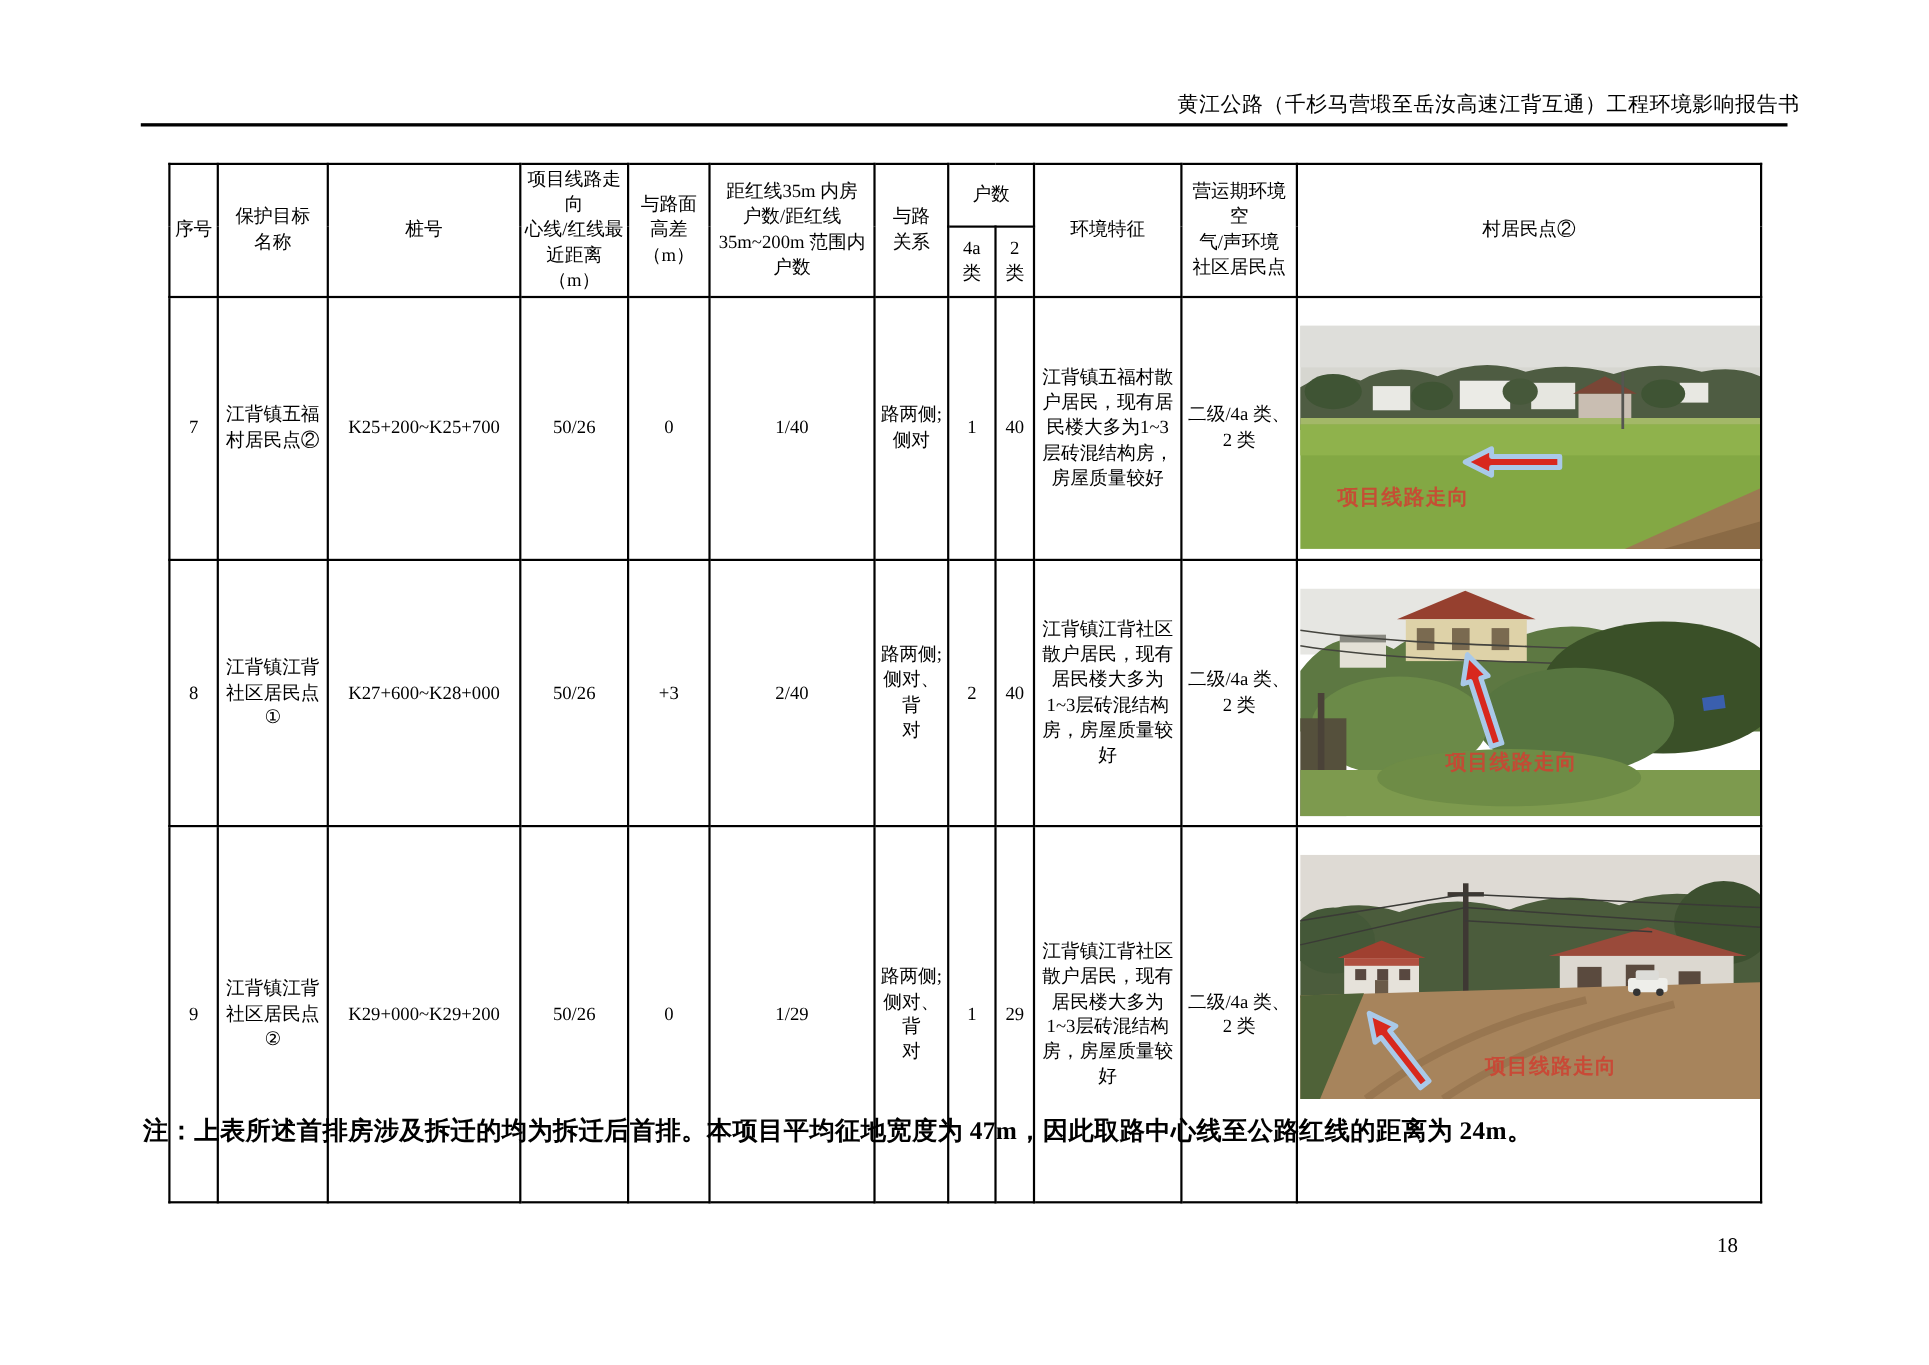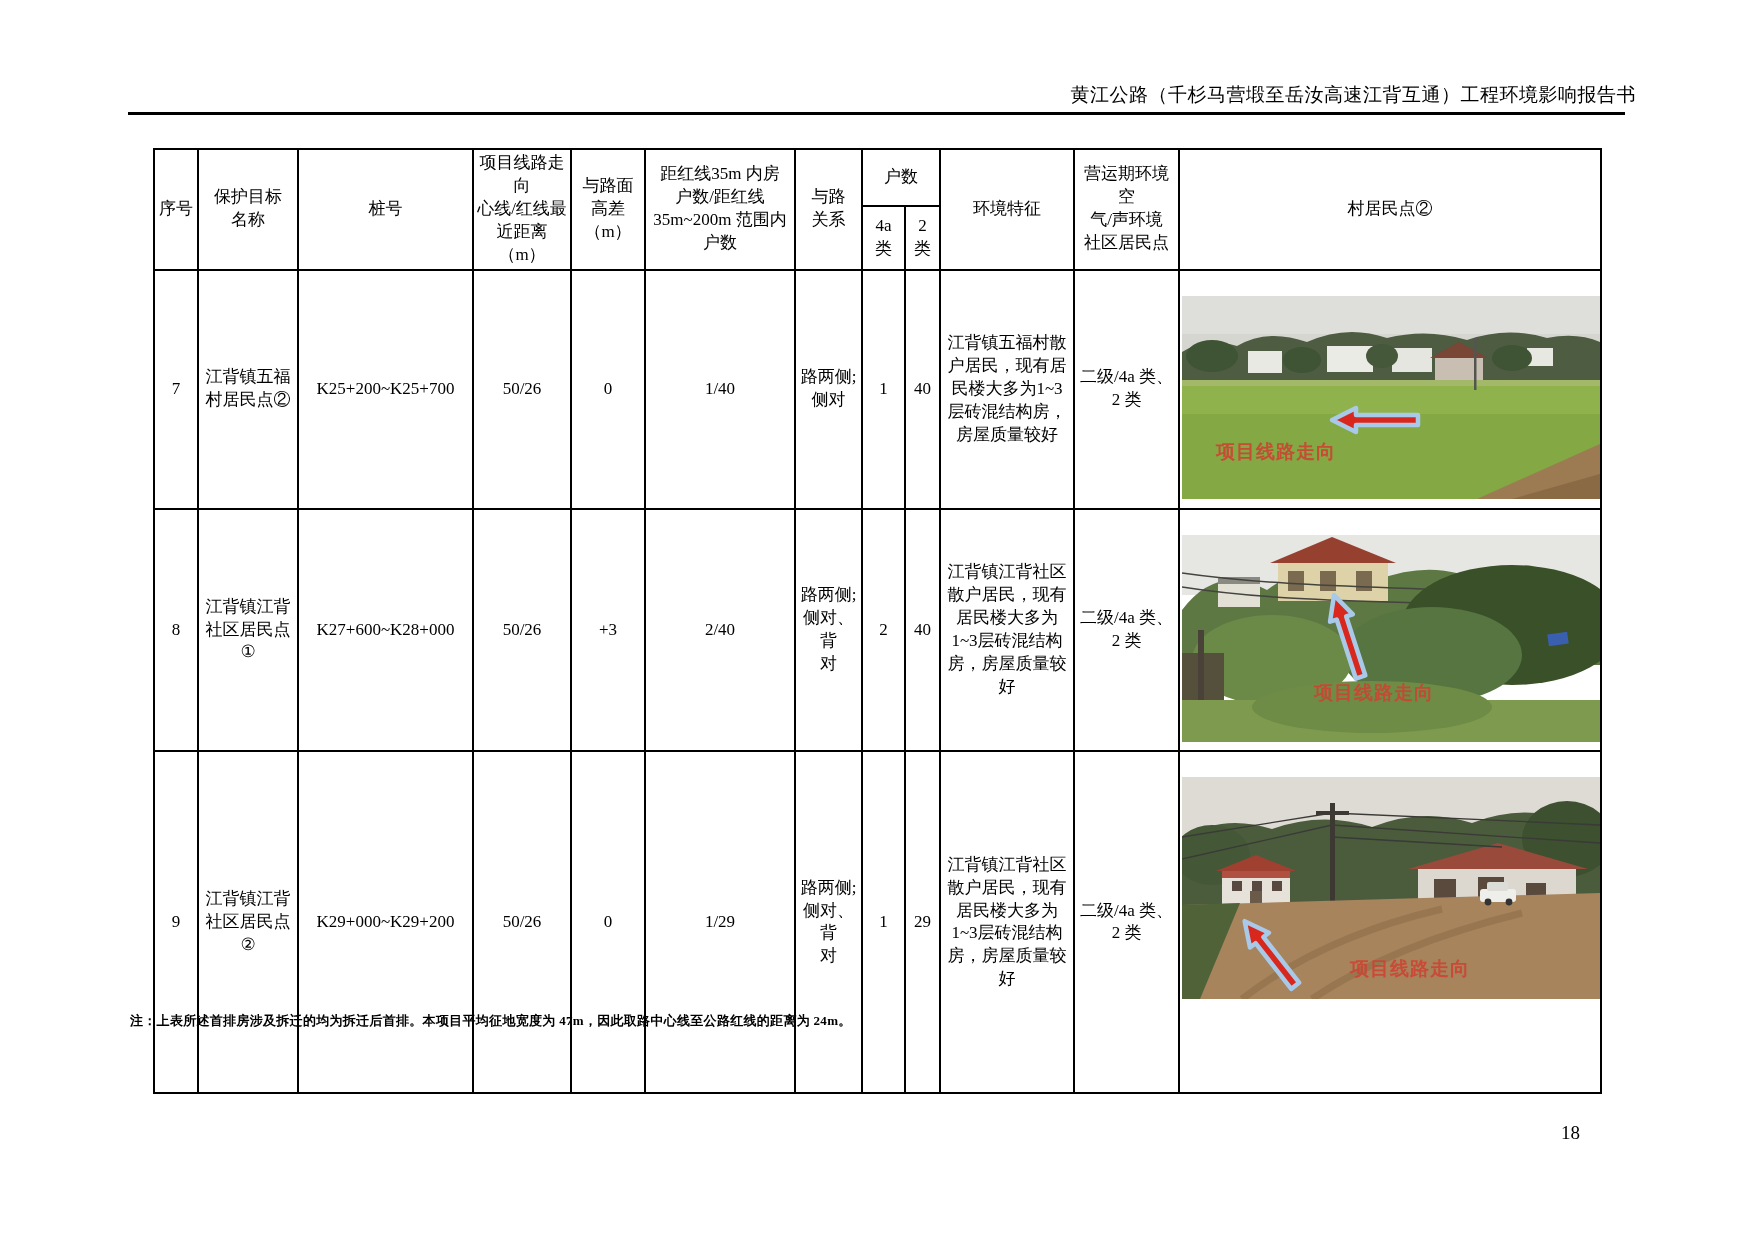--- a/index.html
+++ b/index.html
@@ -23,21 +23,21 @@
   }
   tr.hrow1{height:46px;}
   tr.hrow2{height:42px;}
   tr.r7{height:209px;}
   tr.r8{height:213px;}
   tr.r9{height:342px;}
   td.env{white-space:normal;font-size:16px;line-height:1.45;padding:2px 1px;margin-top:28px;}
   td.photo-cell{padding:2px;vertical-align:middle;margin-left:24px;}
   tr.r9 td.photo-cell{vertical-align:top;}
   .note{
-    position:absolute;left:130px;top:1012px;width:1300px;font-size:13px;font-weight:bold;letter-spacing:0.3px;
+    position:absolute;left:130px;top:1012px;width:1300px;font-size:23px;font-weight:bold;letter-spacing:0.3px;
   }
   .page-number{
     position:absolute;left:0;top:1122px;width:1580px;text-align:right;font-size:19px;
   }
   .photo-annot{font-size:19px;font-weight:bold;fill:#cc4433;opacity:0.9;letter-spacing:1px;}
   .route-arrow{fill:#d8281e;stroke:#a9c9e9;stroke-width:4.5;stroke-linejoin:round;}
 </style>
 </head>
 <body>
 

